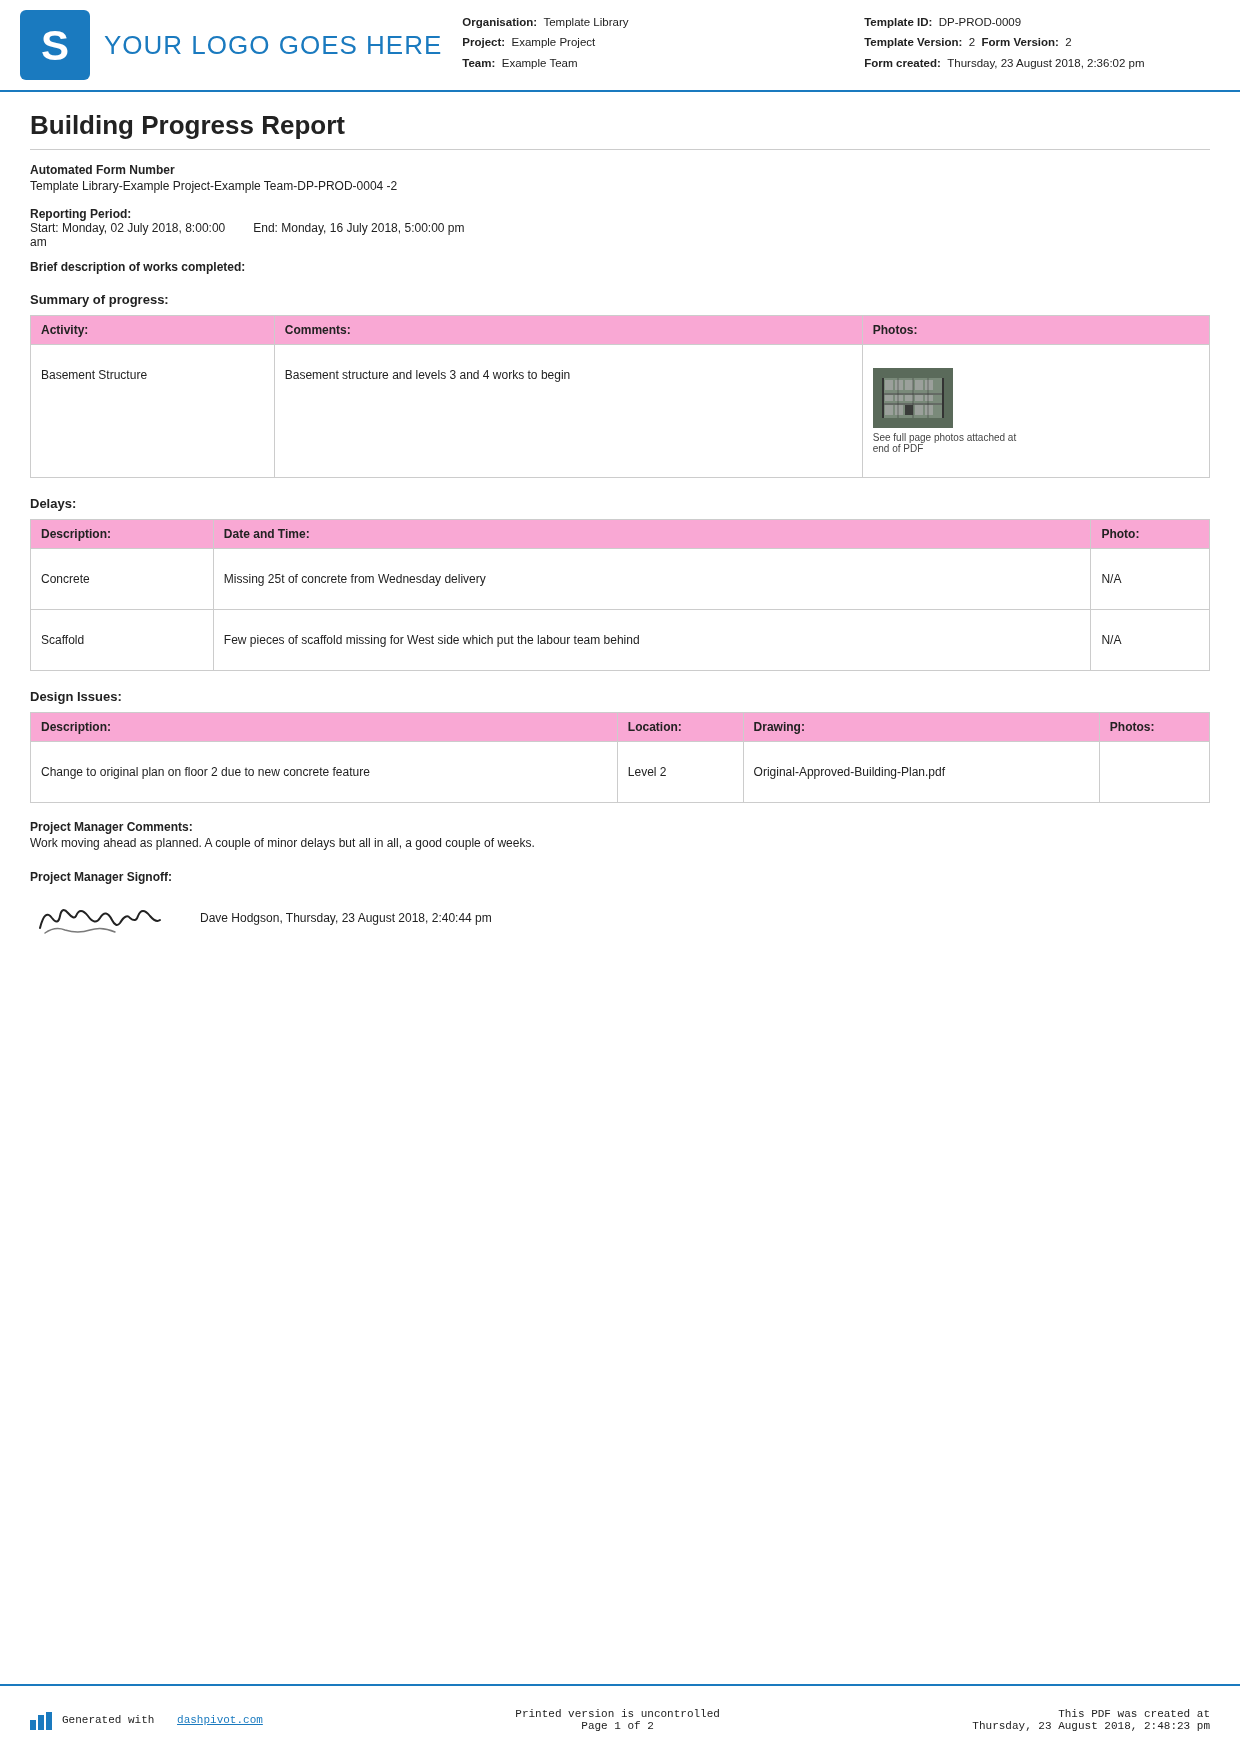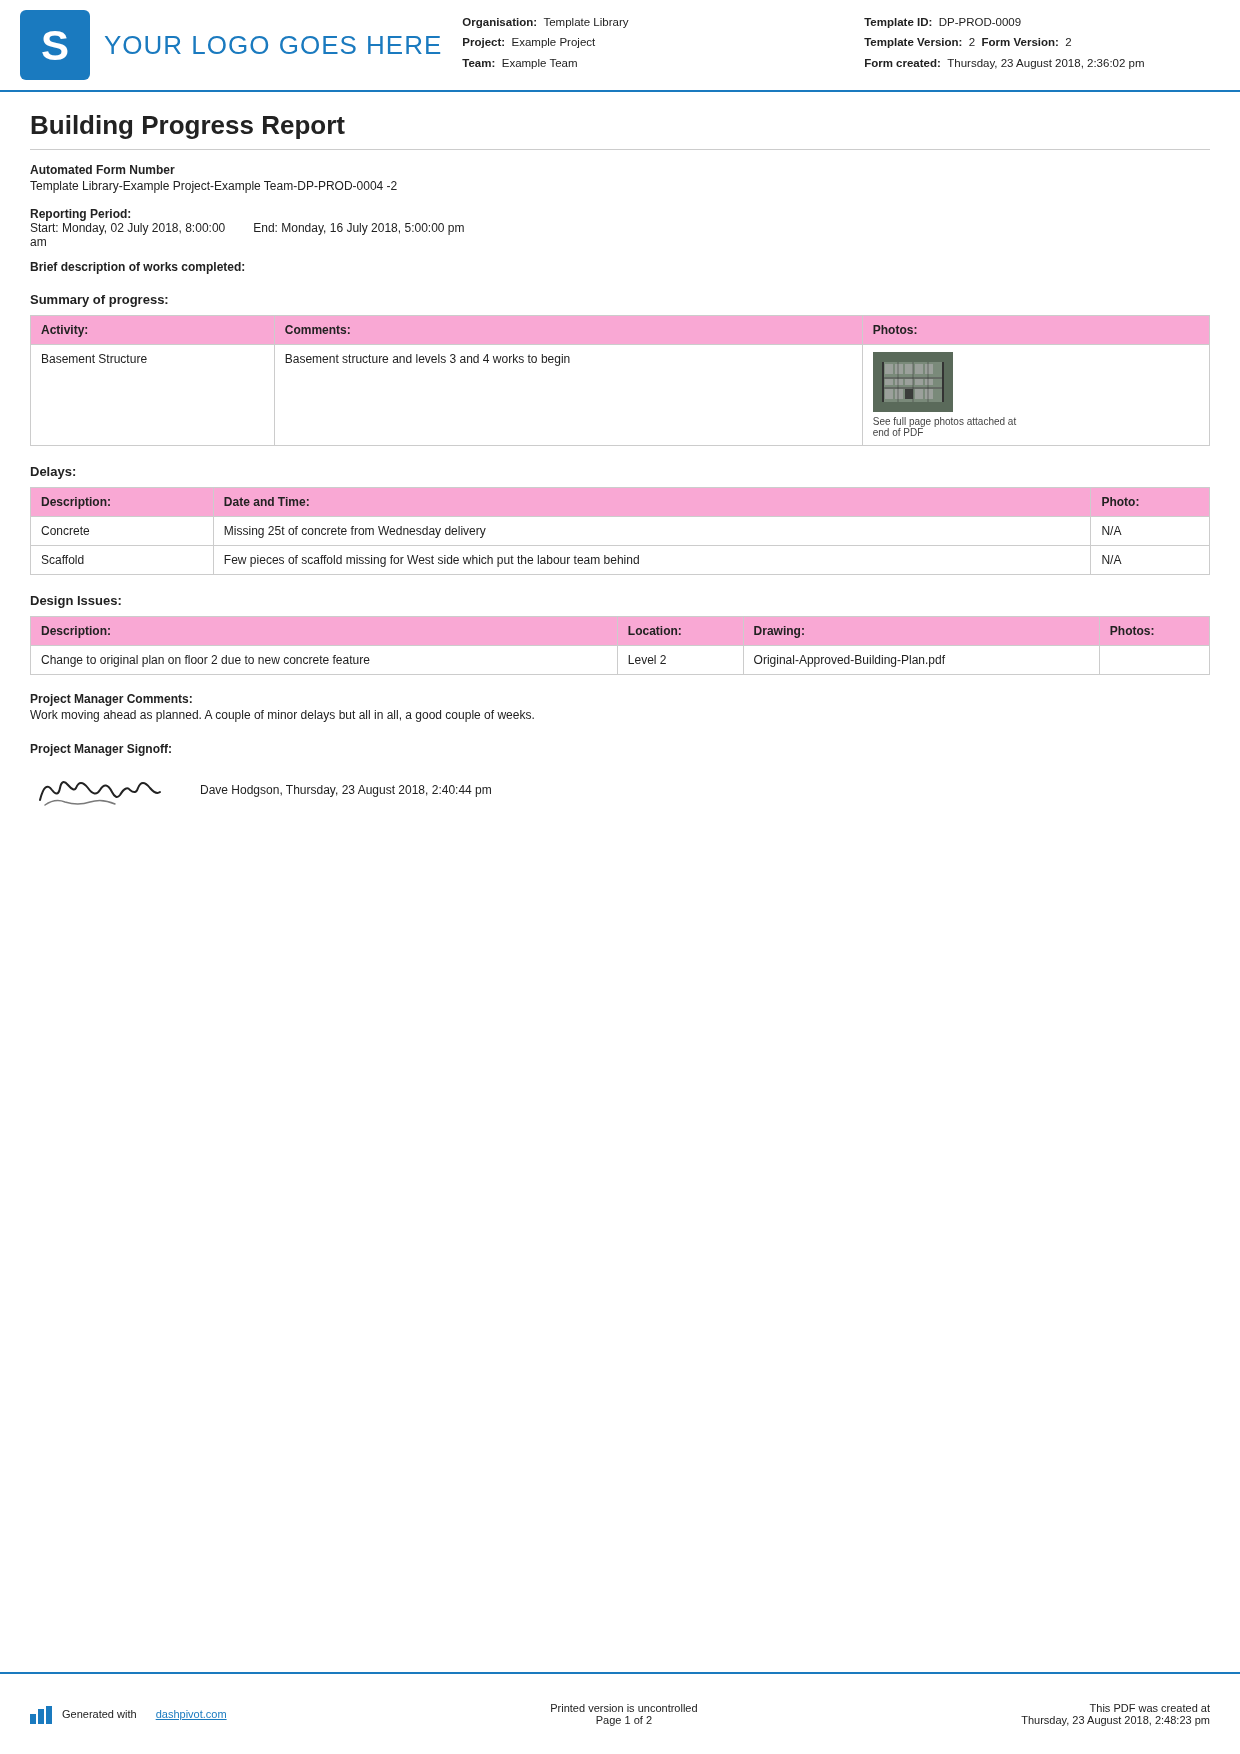--- a/index.html
+++ b/index.html
@@ -121,21 +121,21 @@
     }
     table th {
       background: #f9a8d4;
       border: 1px solid #ccc;
       padding: 7px 10px;
       text-align: left;
       font-weight: bold;
     }
     table td {
       border: 1px solid #ccc;
-      padding: 7px 10px;
+      padding: 23px 10px;
       vertical-align: top;
     }
 
     
     .photo-thumb {
       width: 80px;
       height: 60px;
       background: #888;
       position: relative;
       overflow: hidden;
@@ -166,25 +166,26 @@
       font-size: 12px;
     }
 
     
     .footer {
       position: absolute;
       bottom: 0;
       left: 0;
       right: 0;
       border-top: 2px solid #1a7abf;
-      padding: 28px 30px;
+      padding: 22px 30px;
       display: flex;
       justify-content: space-between;
       align-items: center;
       font-size: 11px;
+      font-family: Liberation Mono, monospace;
     }
     .footer-left {
       display: flex;
       align-items: center;
       gap: 8px;
     }
     .footer-link {
       color: #1a7abf;
       text-decoration: underline;
     }

